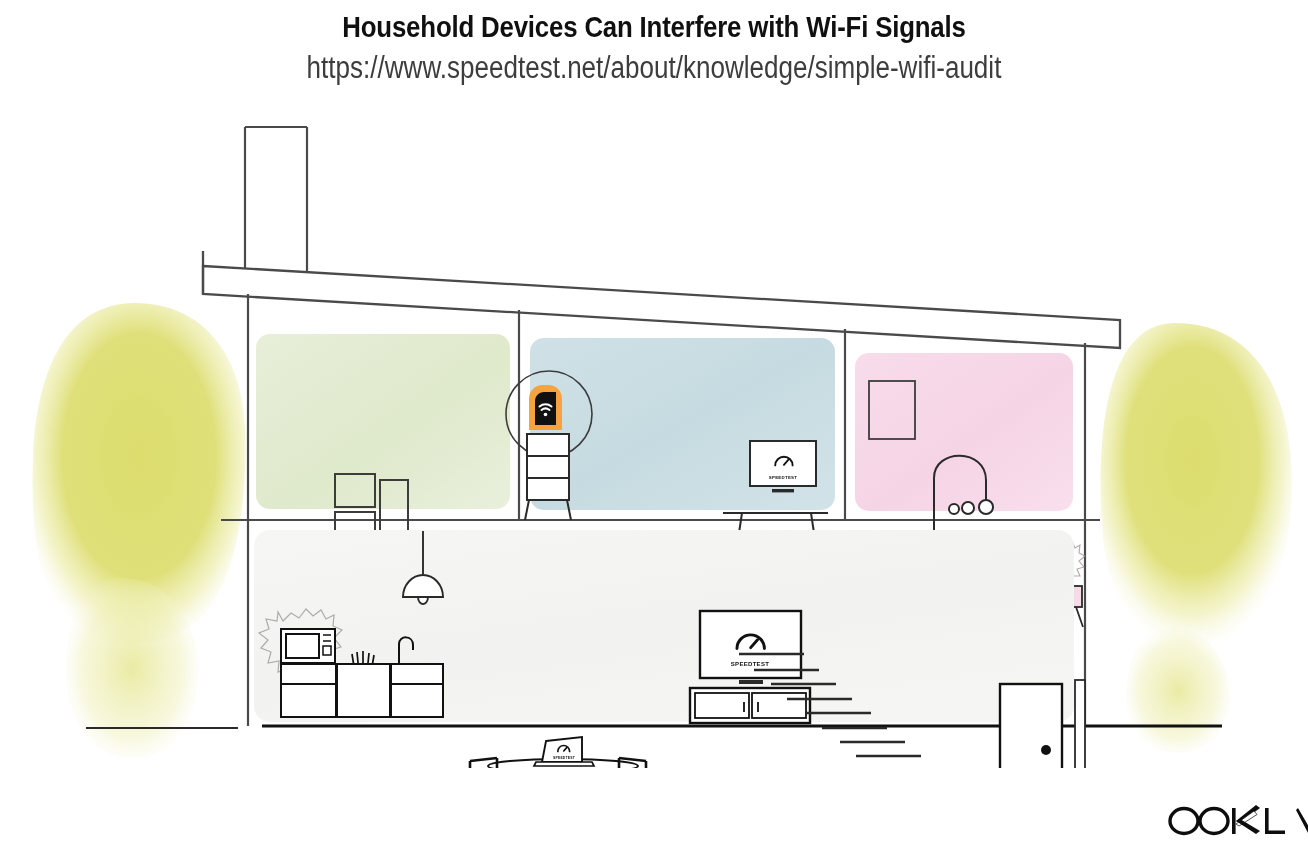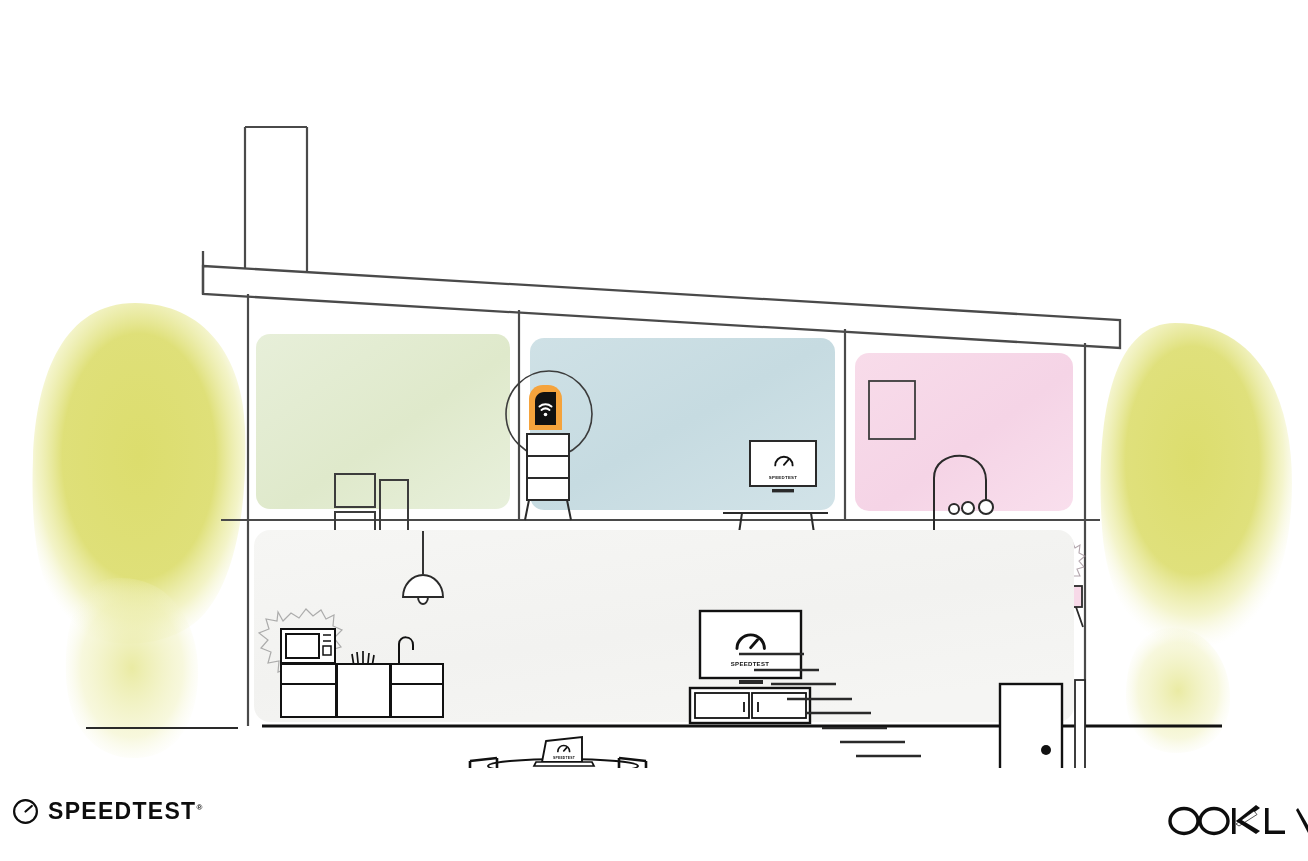--- a/index.html
+++ b/index.html
@@ -35,20 +35,24 @@
 
   
   .scene{position:absolute;left:0;top:108px;width:1308px;height:660px;}
   svg.scene-svg{position:absolute;left:0;top:0;}
 </style>
 </head>
 <body>
 
 <div class="stage">
 
+  <div class="header">
+    <div class="title">Household Devices Can Interfere with Wi-Fi Signals</div>
+    <div class="subtitle">https://www.speedtest.net/about/knowledge/simple-wifi-audit</div>
+  </div>
 
   <div class="scene">
     <svg class="scene-svg" width="1308" height="660" viewBox="0 0 1308 660" xmlns="http://www.w3.org/2000/svg">
       <defs>
         <radialGradient id="foliageL" cx="50%" cy="45%" r="58%">
           <stop offset="0%" stop-color="#dcdd6d" stop-opacity="1"></stop>
           <stop offset="62%" stop-color="#dcdd6d" stop-opacity="0.92"></stop>
           <stop offset="83%" stop-color="#e9ea9a" stop-opacity="0.55"></stop>
           <stop offset="100%" stop-color="#f3f4cf" stop-opacity="0"></stop>
         </radialGradient>
@@ -351,27 +355,20 @@
           <circle cx="1046" cy="642" r="5" fill="#111111" stroke="none"></circle>
         </g>
         <g fill="#ffffff" stroke="#2a2a2a" stroke-width="1.8">
           <rect x="1075" y="572" width="10" height="140"></rect>
         </g>
       </g>
     </svg>
   </div>
 
   <div class="footer">
-    <div class="speedtest-logo">
-      <svg width="27" height="27" viewBox="0 0 32 32">
-        <circle cx="16" cy="16" r="13.5" fill="none" stroke="#0d0d0d" stroke-width="2.6"></circle>
-        <path d="M16 16 L23.5 9.5" fill="none" stroke="#0d0d0d" stroke-width="2.6" stroke-linecap="round"></path>
-      </svg>
-      <div class="speedtest-word"><span>SPEEDTEST</span><span class="tm">®</span></div>
-    </div>
 
     <div class="ookla-logo">
       <svg width="150" height="42" viewBox="0 0 150 42">
         <g fill="none" stroke="#0d0d0d" stroke-width="3.4">
           <ellipse cx="20" cy="21" rx="14" ry="12.5"></ellipse>
           <ellipse cx="50" cy="21" rx="14" ry="12.5"></ellipse>
         </g>
         <g fill="#0d0d0d">
           <rect x="68" y="8" width="3.6" height="26"></rect>
           <path d="M72 21 L92 5 L96 8 L76 23 Z"></path>

